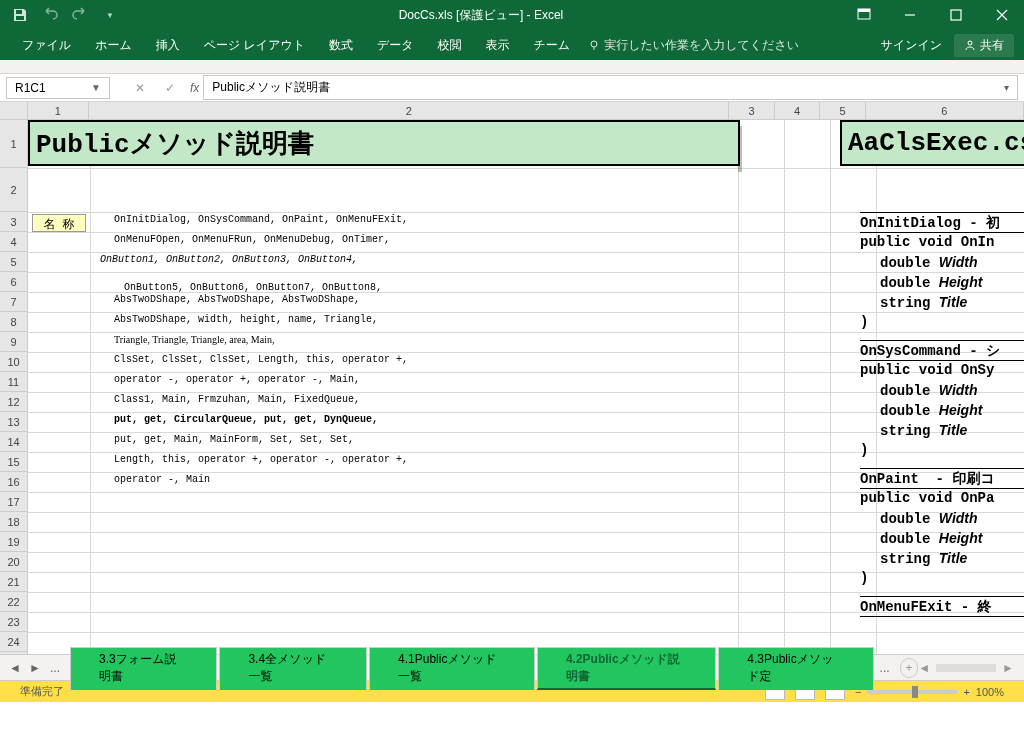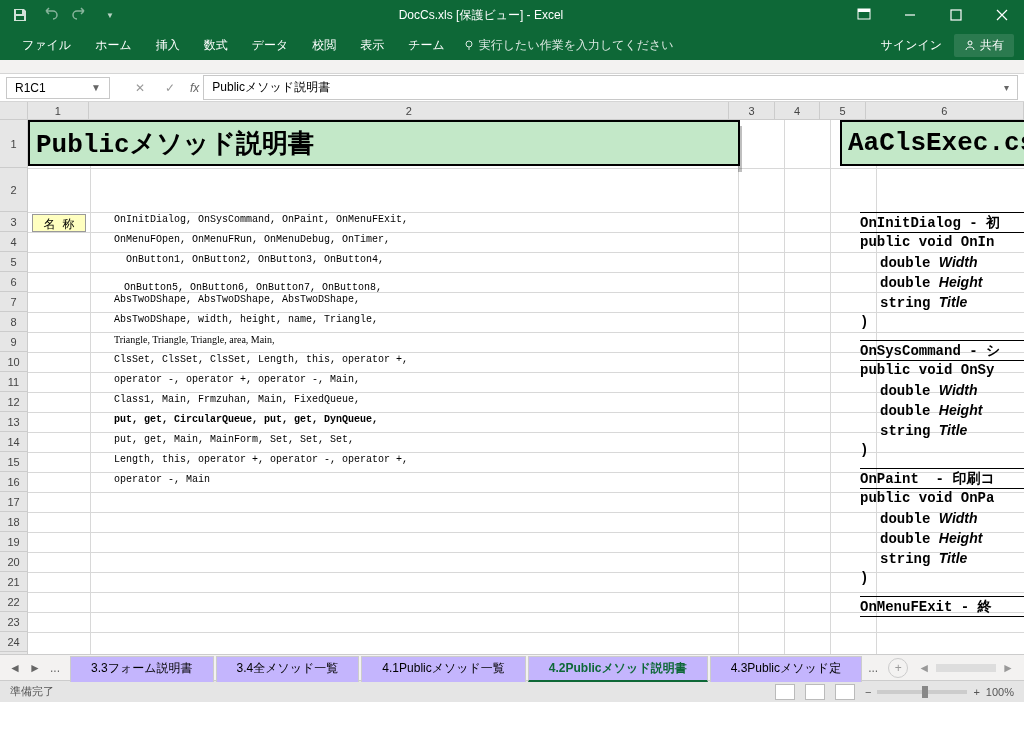--- a/index.html
+++ b/index.html
@@ -41,25 +41,25 @@
 .greenbox.b1{left:0;top:0;width:712px;height:46px;font-size:26px}
 .greenbox.b1::after{content:"";position:absolute;right:-4px;top:4px;width:4px;height:46px;background:rgba(0,0,0,.25)}
 .greenbox.b2{left:812px;top:0;width:260px;height:46px;font-size:26px}
 .label1{position:absolute;left:4px;top:94px;width:54px;height:18px;background:#ffffc0;border:1px solid #999;font-size:12px;text-align:center;line-height:18px;font-family:"MS Gothic",monospace}
 .cellt{position:absolute;font-family:"MS Mincho","Courier New",monospace;font-size:10px;white-space:pre}
 .cellb{position:absolute;font-family:"MS Mincho","Courier New",monospace;font-size:14px;font-weight:bold;white-space:pre}
 .boxline{position:absolute;left:832px;height:1px;right:0;background:#000}
 .tabbar{height:26px;background:#f3f2f1;border-top:1px solid #ccc;display:flex;align-items:center;font-size:12px}
 .tabnav{display:flex;gap:6px;padding:0 8px;color:#666}
 .tabnav span{width:14px;text-align:center}
-.stab{border:1px solid #ccc;border-bottom:none;background:#c4b5fd;padding:3px 20px;margin-right:2px;position:relative;top:1px}
+.stab{border:1px solid #ccc;border-bottom:none;background:#22c55e;padding:3px 28px;margin-right:2px;position:relative;top:1px}
 .stab.active{border-bottom:2px solid #0e6837;color:#0e6837;font-weight:bold}
 .addtab{width:20px;height:20px;border:1px solid #ccc;border-radius:10px;display:flex;align-items:center;justify-content:center;margin-left:6px;color:#999;font-size:12px}
 .tabright{margin-left:auto;display:flex;align-items:center;padding-right:10px;gap:6px}
-.statusbar{height:22px;background:#e5e5e5;border-top:1px solid #ccc;display:flex;align-items:center;font-size:11px;padding:0 10px;color:#555}
+.statusbar{height:22px;background:#fde047;border-top:1px solid #ccc;display:flex;align-items:center;font-size:11px;padding:0 20px;color:#555}
 .statusbar .right{margin-left:auto;display:flex;align-items:center;gap:10px}
 .viewbtn{width:20px;height:16px;border:1px solid #bbb;background:#fff}
 .zoom{display:flex;align-items:center;gap:6px}
 .zoomslider{width:90px;height:4px;background:#ccc;position:relative}
 .zoomslider::after{content:"";position:absolute;left:45px;top:-4px;width:6px;height:12px;background:#888}
 svg{display:block}
 </style>
 </head>
 <body>
 
@@ -107,20 +107,21 @@
           <path d="M1 1l10 10M11 1L1 11" stroke="#fff" stroke-width="1.2"></path>
         </svg>
       </div>
   </div>
 </div>
 
 <div class="ribbon">
   <div class="tab">ファイル</div>
   <div class="tab">ホーム</div>
   <div class="tab">挿入</div>
+  <div class="tab">ページ レイアウト</div>
   <div class="tab">数式</div>
   <div class="tab">データ</div>
   <div class="tab">校閲</div>
   <div class="tab">表示</div>
   <div class="tab">チーム</div>
   <div class="tell">
     <span>
         <svg width="12" height="12" viewBox="0 0 12 12">
           <circle cx="6" cy="5" r="3" fill="none" stroke="#fff"></circle>
           <line x1="6" y1="8" x2="6" y2="11" stroke="#fff"></line>
@@ -229,21 +230,21 @@
         <div class="hline" style="top:512px"></div>
       </div>
 
       <div class="greenbox b1">Publicメソッド説明書</div>
       <div class="greenbox b2">AaClsExec.cs</div>
       <div class="label1">名 称</div>
 
       <div id="methods">
           <div class="cellt" style="left: 86px; top: 94px;">OnInitDialog, OnSysCommand, OnPaint, OnMenuFExit,</div>
           <div class="cellt" style="left: 86px; top: 114px;">OnMenuFOpen, OnMenuFRun, OnMenuDebug, OnTimer,</div>
-          <div class="cellt" style="left: 98px; top: 134px;">OnButton1, OnButton2, OnButton3, OnButton4,</div>
+          <div class="cellt" style="left: 72px; top: 134px; font-style: italic;">OnButton1, OnButton2, OnButton3, OnButton4,</div>
           <div class="cellt" style="left: 96px; top: 154px; margin-top: 8px;">OnButton5, OnButton6, OnButton7, OnButton8,</div>
           <div class="cellt" style="left: 86px; top: 174px;">AbsTwoDShape, AbsTwoDShape, AbsTwoDShape,</div>
           <div class="cellt" style="left: 86px; top: 194px;">AbsTwoDShape, width, height, name, Triangle,</div>
           <div class="cellt" style="left: 86px; top: 214px; font-family: Liberation Serif, serif;">Triangle, Triangle, Triangle, area, Main,</div>
           <div class="cellt" style="left: 86px; top: 234px;">ClsSet, ClsSet, ClsSet, Length, this, operator +,</div>
           <div class="cellt" style="left: 86px; top: 254px;">operator -, operator +, operator -, Main,</div>
           <div class="cellt" style="left: 86px; top: 274px;">Class1, Main, Frmzuhan, Main, FixedQueue,</div>
           <div class="cellt" style="left: 86px; top: 294px; font-weight: bold;">put, get, CircularQueue, put, get, DynQueue,</div>
           <div class="cellt" style="left: 86px; top: 314px;">put, get, Main, MainForm, Set, Set, Set,</div>
           <div class="cellt" style="left: 86px; top: 334px;">Length, this, operator +, operator -, operator +,</div>

